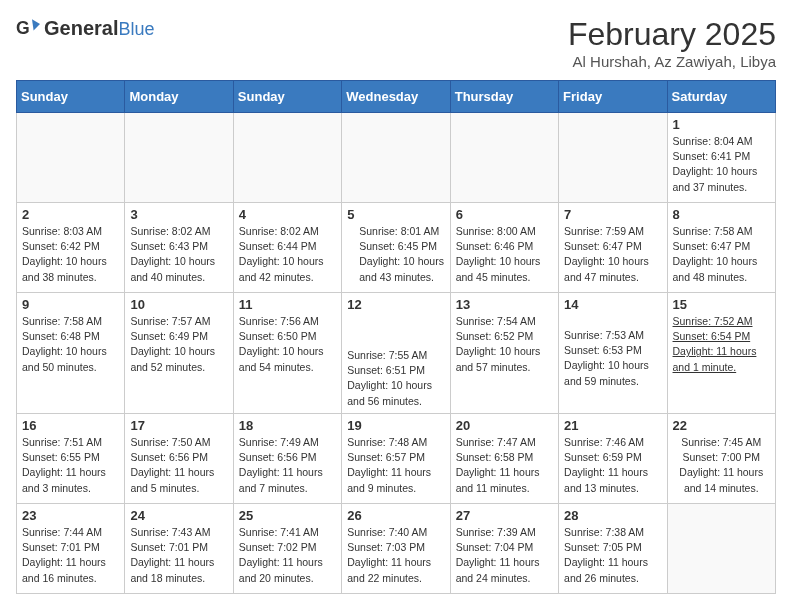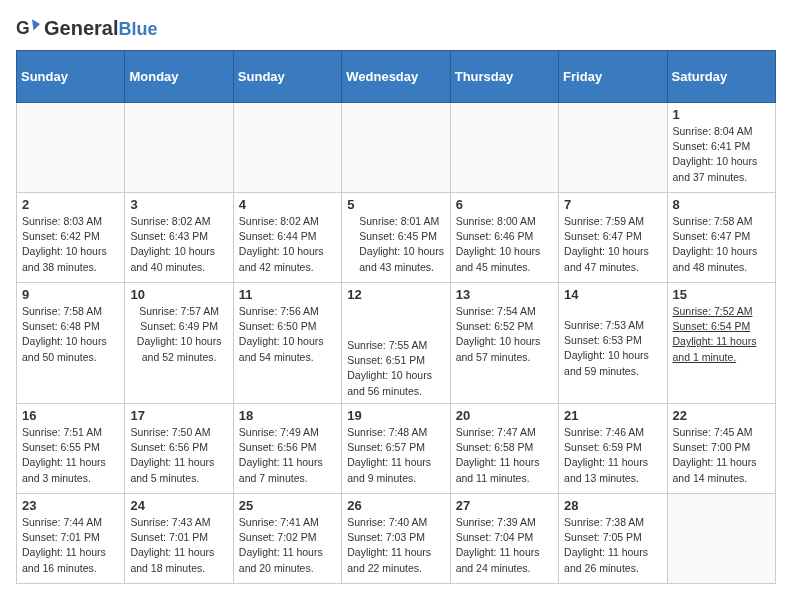--- a/index.html
+++ b/index.html
@@ -21,21 +21,21 @@
       align-items: center;
       gap: 4px;
     }
     .logo-text-general {
       font-size: 20px;
       font-weight: bold;
       color: #333;
     }
     .logo-text-blue {
       font-size: 18px;
-      font-weight: bold;
+      font-weight: normal;
       color: #3a7abf;
     }
     .logo-icon {
       width: 24px;
       height: 24px;
     }
     .title-block {
       text-align: right;
     }
     .month-title {
@@ -48,21 +48,21 @@
       color: #555;
     }
     table {
       width: 100%;
       border-collapse: collapse;
       table-layout: fixed;
     }
     th {
       background-color: #3a7abf;
       color: white;
-      padding: 18px 4px;
+      padding: 8px 4px;
       font-size: 13px;
       font-weight: bold;
       text-align: left;
       border: 1px solid #2a5a9f;
     }
     td {
       border: 1px solid #ccc;
       vertical-align: top;
       padding: 4px 5px;
       height: 90px;
@@ -90,20 +90,24 @@
 <div class="header">
   <div class="logo">
     <svg class="logo-icon" viewBox="0 0 30 30" xmlns="http://www.w3.org/2000/svg">
       <text x="0" y="22" font-size="22" font-weight="bold" fill="#333">G</text>
       <polygon points="20,4 30,10 22,18" fill="#3a7abf"></polygon>
     </svg>
     <div>
       <span class="logo-text-general">General</span><span class="logo-text-blue">Blue</span>
     </div>
   </div>
+  <div class="title-block">
+    <div class="month-title">February 2025</div>
+    <div class="location-title">Al Hurshah, Az Zawiyah, Libya</div>
+  </div>
 </div>
 
 <table>
   <thead>
     <tr id="weekday-header">
     <th>Sunday</th>
         <th>Monday</th>
         <th>Sunday</th>
         <th>Wednesday</th>
         <th>Thursday</th>
@@ -172,21 +176,21 @@
       </tr>
       <tr>
         <td>
           <span class="day-num">9</span>
           <div class="day-info" style="white-space: pre-line;">Sunrise: 7:58 AM
 Sunset: 6:48 PM
 Daylight: 10 hours and 50 minutes.</div>
         </td>
         <td>
           <span class="day-num">10</span>
-          <div class="day-info" style="white-space: pre-line; text-align: center;">Sunrise: 7:57 AM
+          <div class="day-info" style="white-space: pre-line;">Sunrise: 7:57 AM
 Sunset: 6:49 PM
 Daylight: 10 hours and 52 minutes.</div>
         </td>
         <td>
           <span class="day-num">11</span>
           <div class="day-info" style="white-space: pre-line;">Sunrise: 7:56 AM
 Sunset: 6:50 PM
 Daylight: 10 hours and 54 minutes.</div>
         </td>
         <td>
@@ -246,21 +250,21 @@
 Daylight: 11 hours and 11 minutes.</div>
         </td>
         <td>
           <span class="day-num">21</span>
           <div class="day-info" style="white-space: pre-line;">Sunrise: 7:46 AM
 Sunset: 6:59 PM
 Daylight: 11 hours and 13 minutes.</div>
         </td>
         <td>
           <span class="day-num">22</span>
-          <div class="day-info" style="white-space: pre-line;">Sunrise: 7:45 AM
+          <div class="day-info" style="white-space: pre-line; text-align: center;">Sunrise: 7:45 AM
 Sunset: 7:00 PM
 Daylight: 11 hours and 14 minutes.</div>
         </td>
       </tr>
       <tr>
         <td>
           <span class="day-num">23</span>
           <div class="day-info" style="white-space: pre-line;">Sunrise: 7:44 AM
 Sunset: 7:01 PM
 Daylight: 11 hours and 16 minutes.</div>

